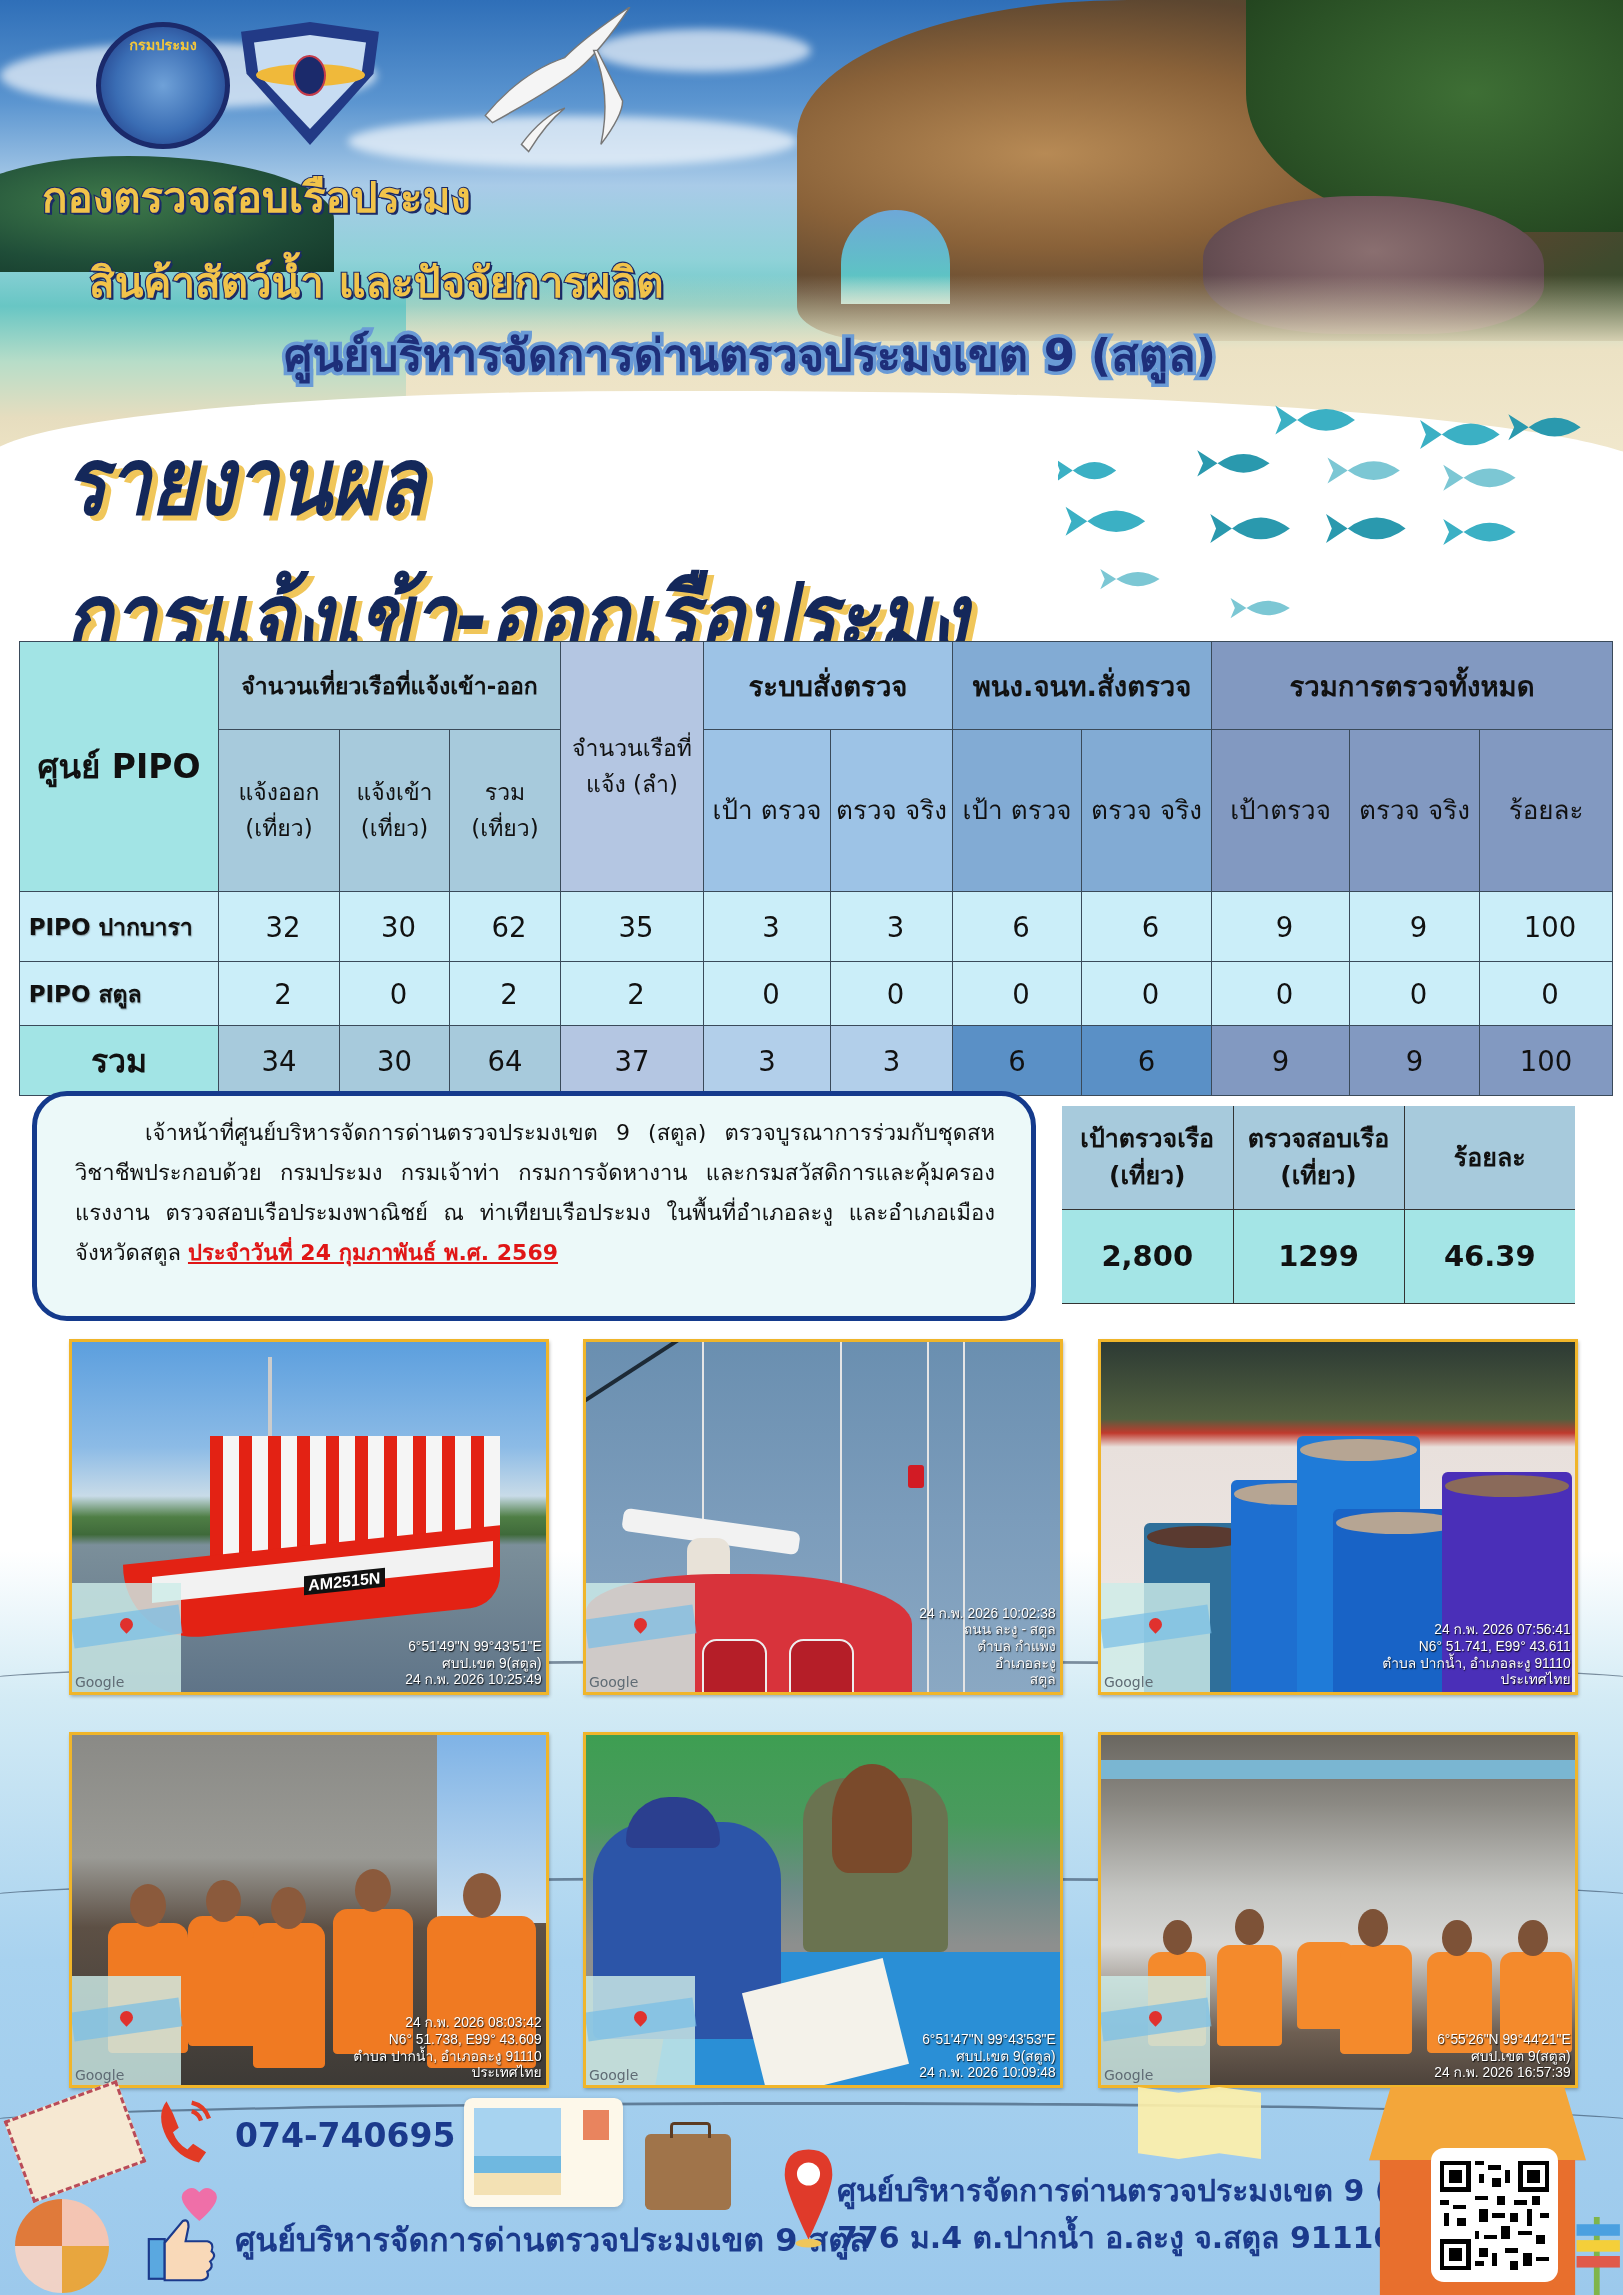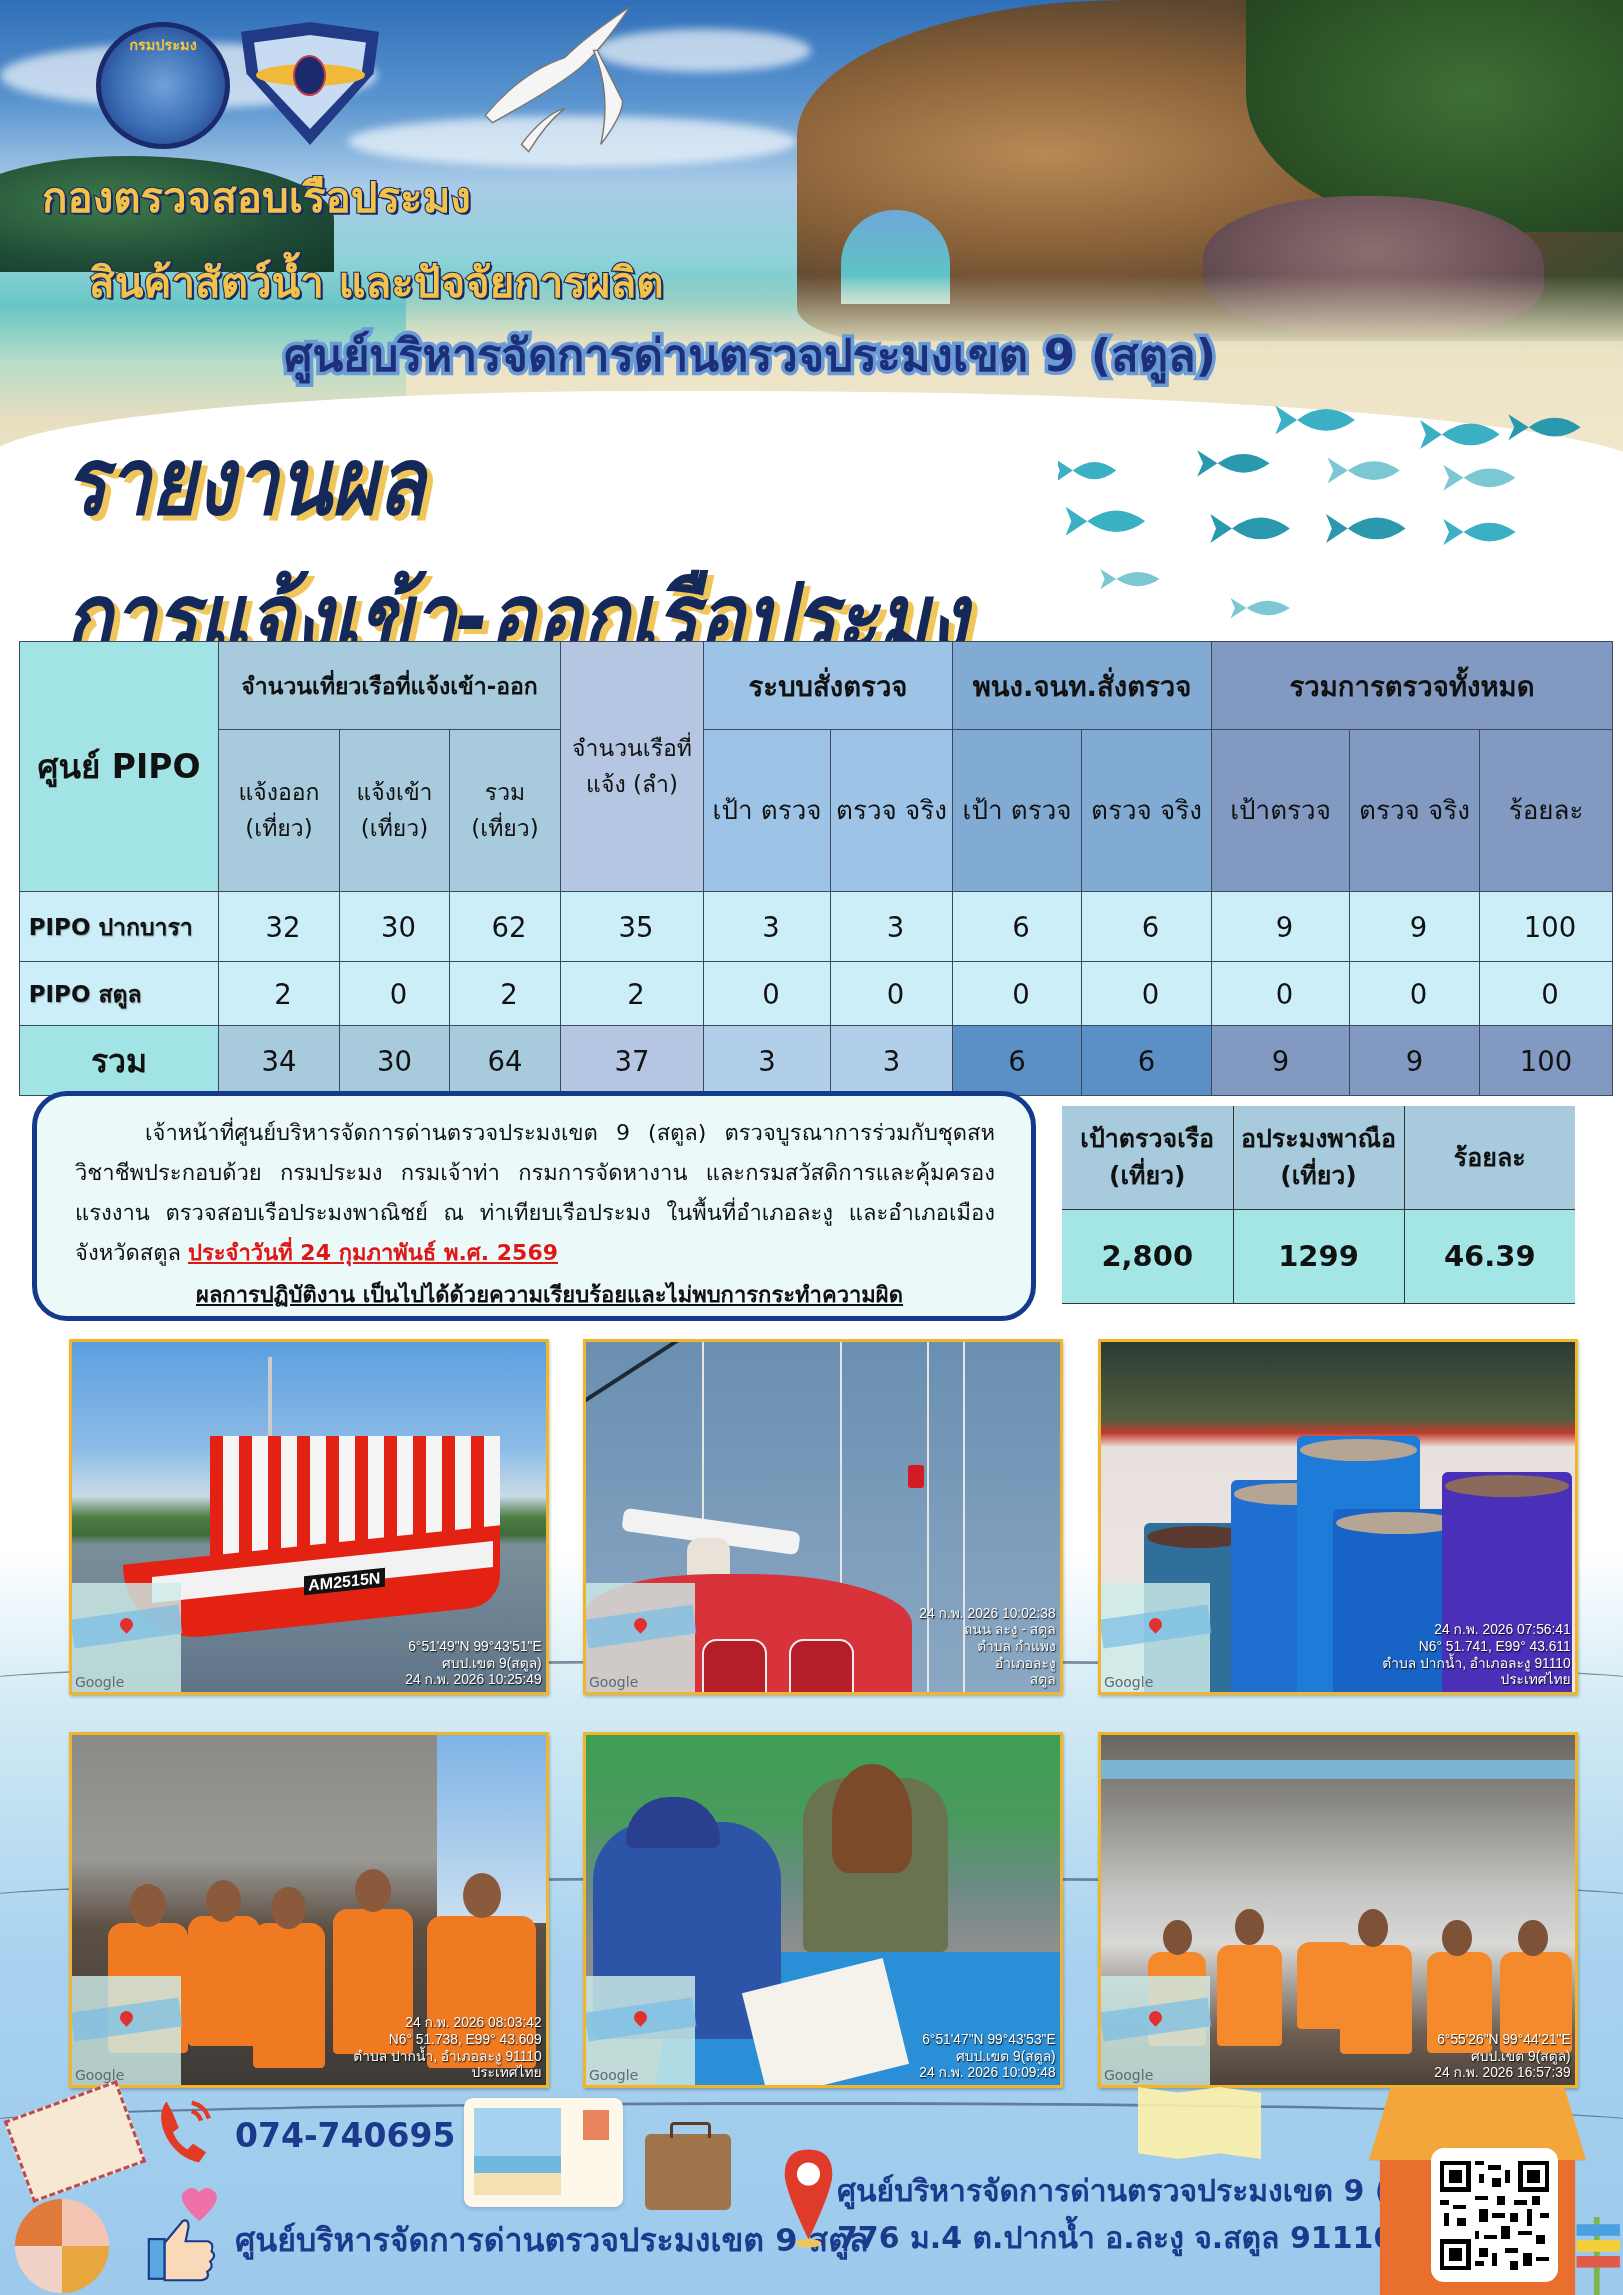--- a/index.html
+++ b/index.html
@@ -306,28 +306,27 @@
     <td class="c-toff">6</td>
     <td class="c-all">9</td>
     <td class="c-all">9</td>
     <td class="c-all">100</td>
   </tr>
 </tbody>
   </table>
 
 <div class="summary-box">
   <p><span class="indent"></span><span>เจ้าหน้าที่ศูนย์บริหารจัดการด่านตรวจประมงเขต 9 (สตูล) ตรวจบูรณาการร่วมกับชุดสหวิชาชีพประกอบด้วย กรมประมง กรมเจ้าท่า กรมการจัดหางาน และกรมสวัสดิการและคุ้มครองแรงงาน  ตรวจสอบเรือประมงพาณิชย์ ณ ท่าเทียบเรือประมง ในพื้นที่อำเภอละงู และอำเภอเมือง จังหวัดสตูล </span><span class="date">ประจำวันที่ 24 กุมภาพันธ์ พ.ศ. 2569</span></p>
-  <span class="result">ผลการปฏิบัติงาน เป็นไปได้ด้วยความเรียบร้อยและไม่พบการกระทำความผิด</span>
 </div>
 
 <table class="stats-table">
   <tbody>
       <tr>
     <th>เป้าตรวจเรือ (เที่ยว)</th>
-    <th>อประมงพาณือ (เที่ยว)</th>
+    <th>ตรวจสอบเรือ (เที่ยว)</th>
     <th>ร้อยละ</th>
   </tr>
   <tr>
     <td>2,800</td>
     <td>1299</td>
     <td>46.39</td>
   </tr>
 </tbody>
   </table>
 

